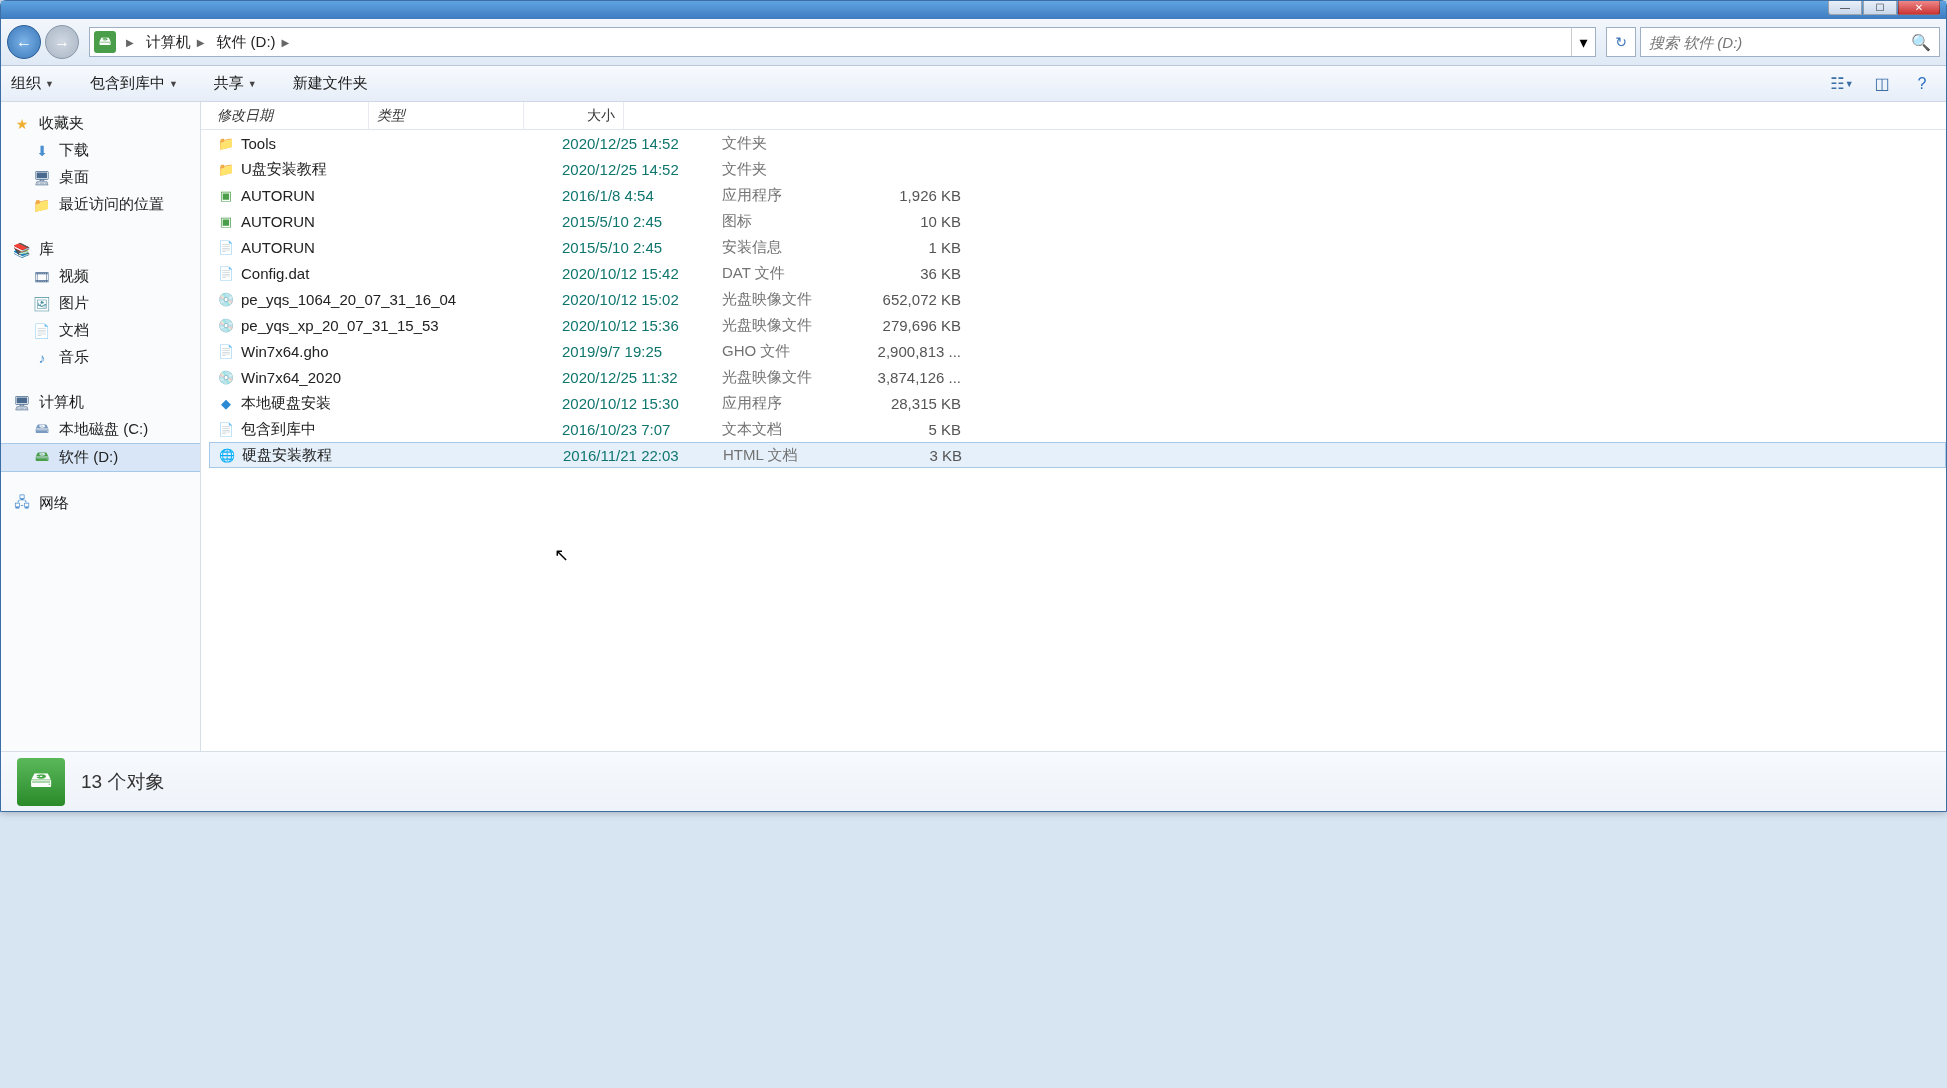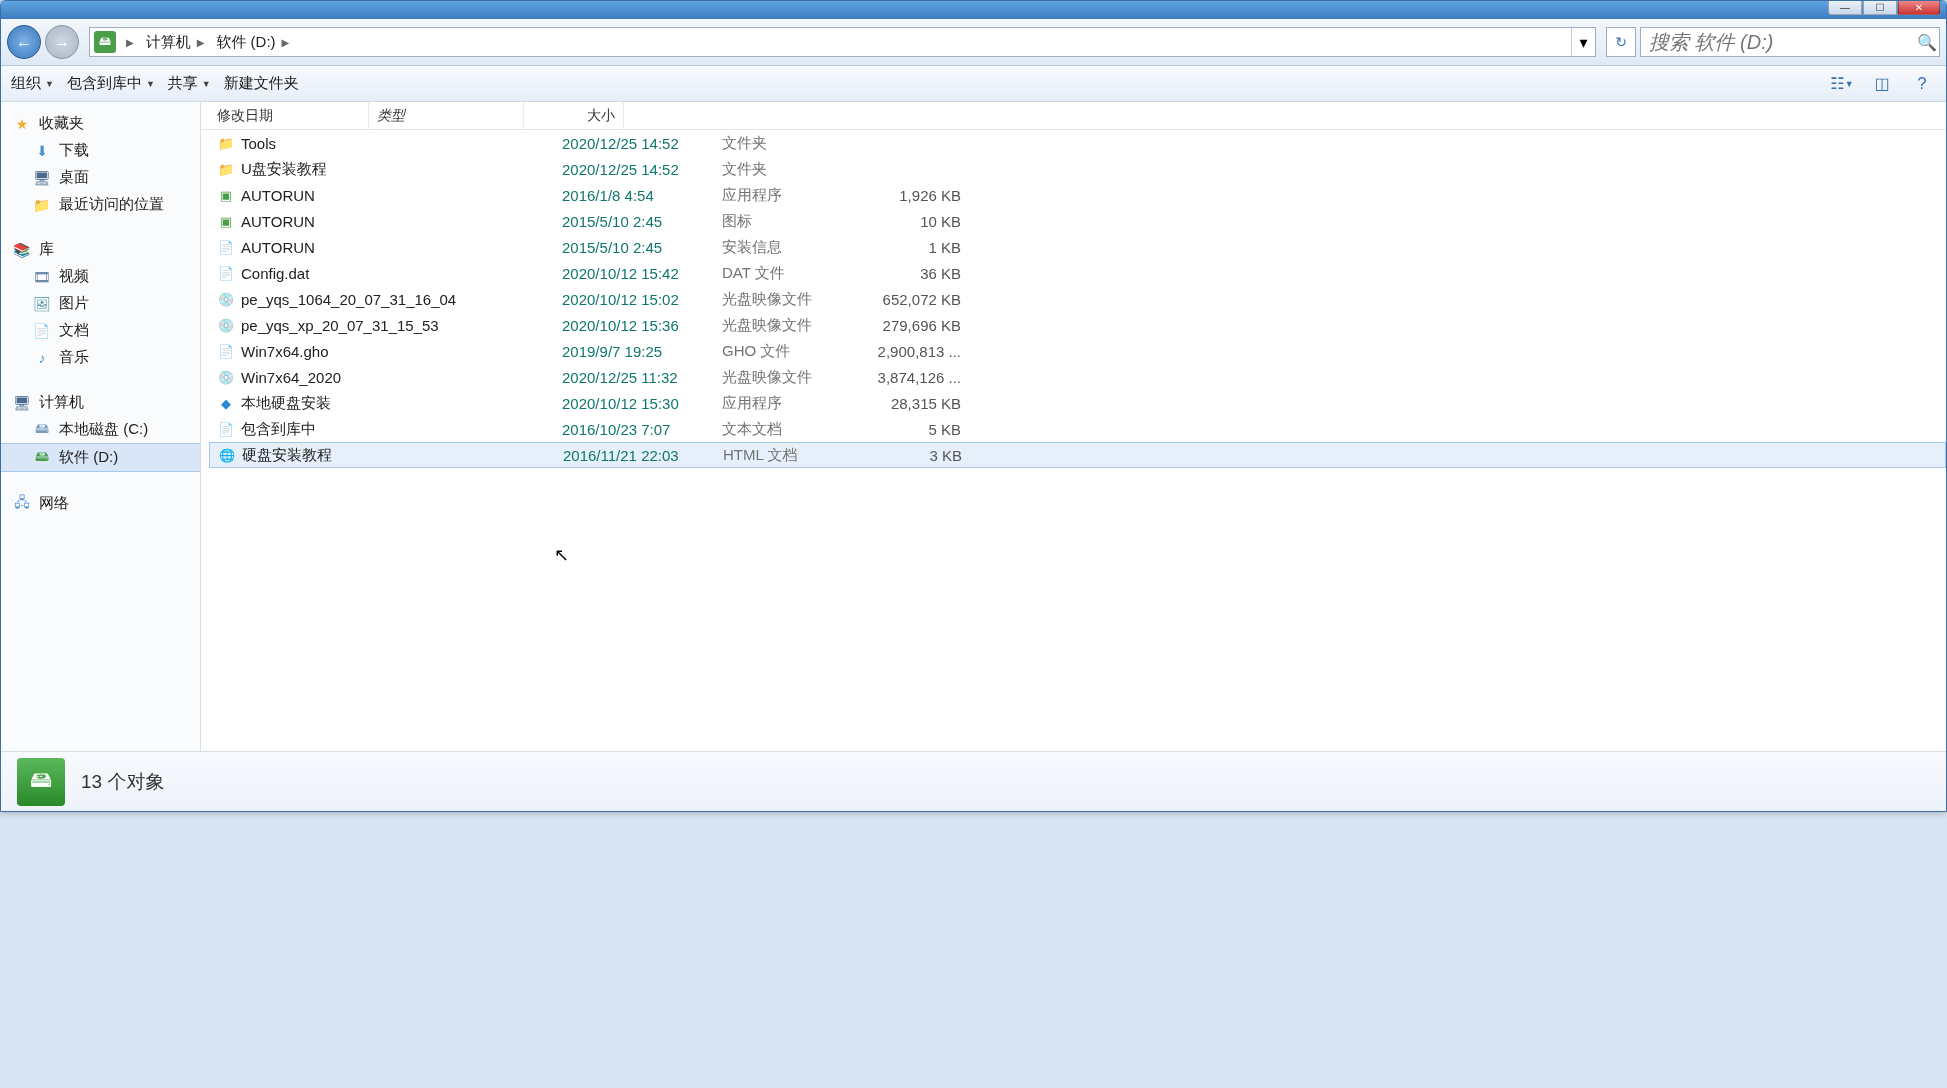--- a/index.html
+++ b/index.html
@@ -13,40 +13,40 @@
 .navbar { height:47px; background:linear-gradient(#f3f7fc,#dfe9f5); border-bottom:1px solid #b8c7da; display:flex; align-items:center; padding:0 6px; gap:4px; }
 .navbtn { width:34px; height:34px; border-radius:50%; background:radial-gradient(#7cb3e8,#3a76b8); border:1px solid #2a5e96; display:flex; align-items:center; justify-content:center; color:#fff; cursor:pointer; }
 .navbtn.fwd { background:radial-gradient(#d0d8e2,#a8b4c4); border-color:#8a96a6; }
 .addressbar { flex:1; height:30px; background:#fff; border:1px solid #a0b0c4; display:flex; align-items:center; margin:0 6px; }
 .addr-icon { width:22px; height:22px; margin:0 4px; background:#4a9e4a; border-radius:3px; display:flex; align-items:center; justify-content:center; font-size:12px; color:#fff; }
 .crumb { padding:0 6px; font-size:15px; color:#222; cursor:pointer; display:flex; align-items:center; gap:6px; }
 .crumb .sep { color:#666; font-size:10px; }
 .addr-drop { width:24px; height:28px; border-left:1px solid #ccc; display:flex; align-items:center; justify-content:center; cursor:pointer; }
 .refreshbtn { width:30px; height:30px; border:1px solid #a0b0c4; background:#fff; display:flex; align-items:center; justify-content:center; cursor:pointer; color:#3a76b8; font-size:14px; }
 .searchbox { width:300px; height:30px; border:1px solid #a0b0c4; background:#fff; display:flex; align-items:center; padding:0 8px; }
-.searchbox input { flex:1; border:none; outline:none; font-size:20px; color:#888; font-style:italic; }
+.searchbox input { flex:1; border:none; outline:none; font-size:15px; color:#888; font-style:italic; }
 .searchbox .sicon { color:#3a76b8; cursor:pointer; }
-.toolbar { height:36px; background:linear-gradient(#f7fafe,#e7eef8); border-bottom:1px solid #cfd8e4; display:flex; align-items:center; padding:0 10px; gap:13px; }
+.toolbar { height:36px; background:linear-gradient(#f7fafe,#e7eef8); border-bottom:1px solid #cfd8e4; display:flex; align-items:center; padding:0 10px; gap:36px; }
 .tbitem { font-size:15px; color:#1a1a1a; display:flex; align-items:center; gap:4px; cursor:pointer; }
 .tbitem .dd { font-size:9px; color:#444; }
 .tb-right { margin-left:auto; display:flex; align-items:center; gap:12px; }
 .tb-iconbtn { width:28px; height:24px; display:flex; align-items:center; justify-content:center; cursor:pointer; color:#3a6ea5; }
 .body { flex:1; display:flex; overflow:hidden; }
 .sidebar { width:200px; border-right:1px solid #d8dee6; background:#fafbfc; padding:8px 0; overflow-y:auto; }
 .sgroup { margin-bottom:18px; }
 .sitem { display:flex; align-items:center; gap:8px; padding:4px 8px 4px 18px; font-size:15px; color:#222; cursor:pointer; }
 .sitem.head { padding-left:12px; font-weight:normal; color:#1a1a1a; }
 .sitem.child { padding-left:32px; }
 .sitem.sel { background:#d8e6f7; border:1px solid #a8c8e8; border-left:none; border-right:none; }
 .sicon-s { width:18px; height:18px; display:inline-flex; align-items:center; justify-content:center; font-size:14px; }
 .filepane { flex:1; background:#fff; display:flex; flex-direction:column; }
 .colheader { height:28px; border-bottom:1px solid #e0e5eb; display:flex; align-items:center; font-size:14px; color:#333; padding-left:8px; }
 .col { padding:0 8px; border-right:1px solid #e8ecf1; height:100%; display:flex; align-items:center; cursor:pointer; }
 .col.name { width:345px; position:relative; }
-.col.date { width:160px; }
+.col.date { width:160px;font-style:italic; }
 .col.type { width:155px;font-style:italic; }
 .col.size { width:100px; justify-content:flex-end; }
 .sortarrow { position:absolute; left:50%; top:-2px; font-size:9px; color:#5a7aa8; }
 .filelist { flex:1; overflow-y:auto; padding-left:8px; }
 .frow { display:flex; align-items:center; height:26px; font-size:15px; color:#222; cursor:pointer; }
 .frow.sel { background:#e6f0fb; border:1px solid #a8c8e8; }
 .fcell { padding:0 8px; overflow:hidden; text-overflow:ellipsis; white-space:nowrap; }
 .fcell.name { width:345px; display:flex; align-items:center; gap:6px; }
 .fcell.date { width:160px; color:#0f766e; }
 .fcell.type { width:155px; color:#737373; }

